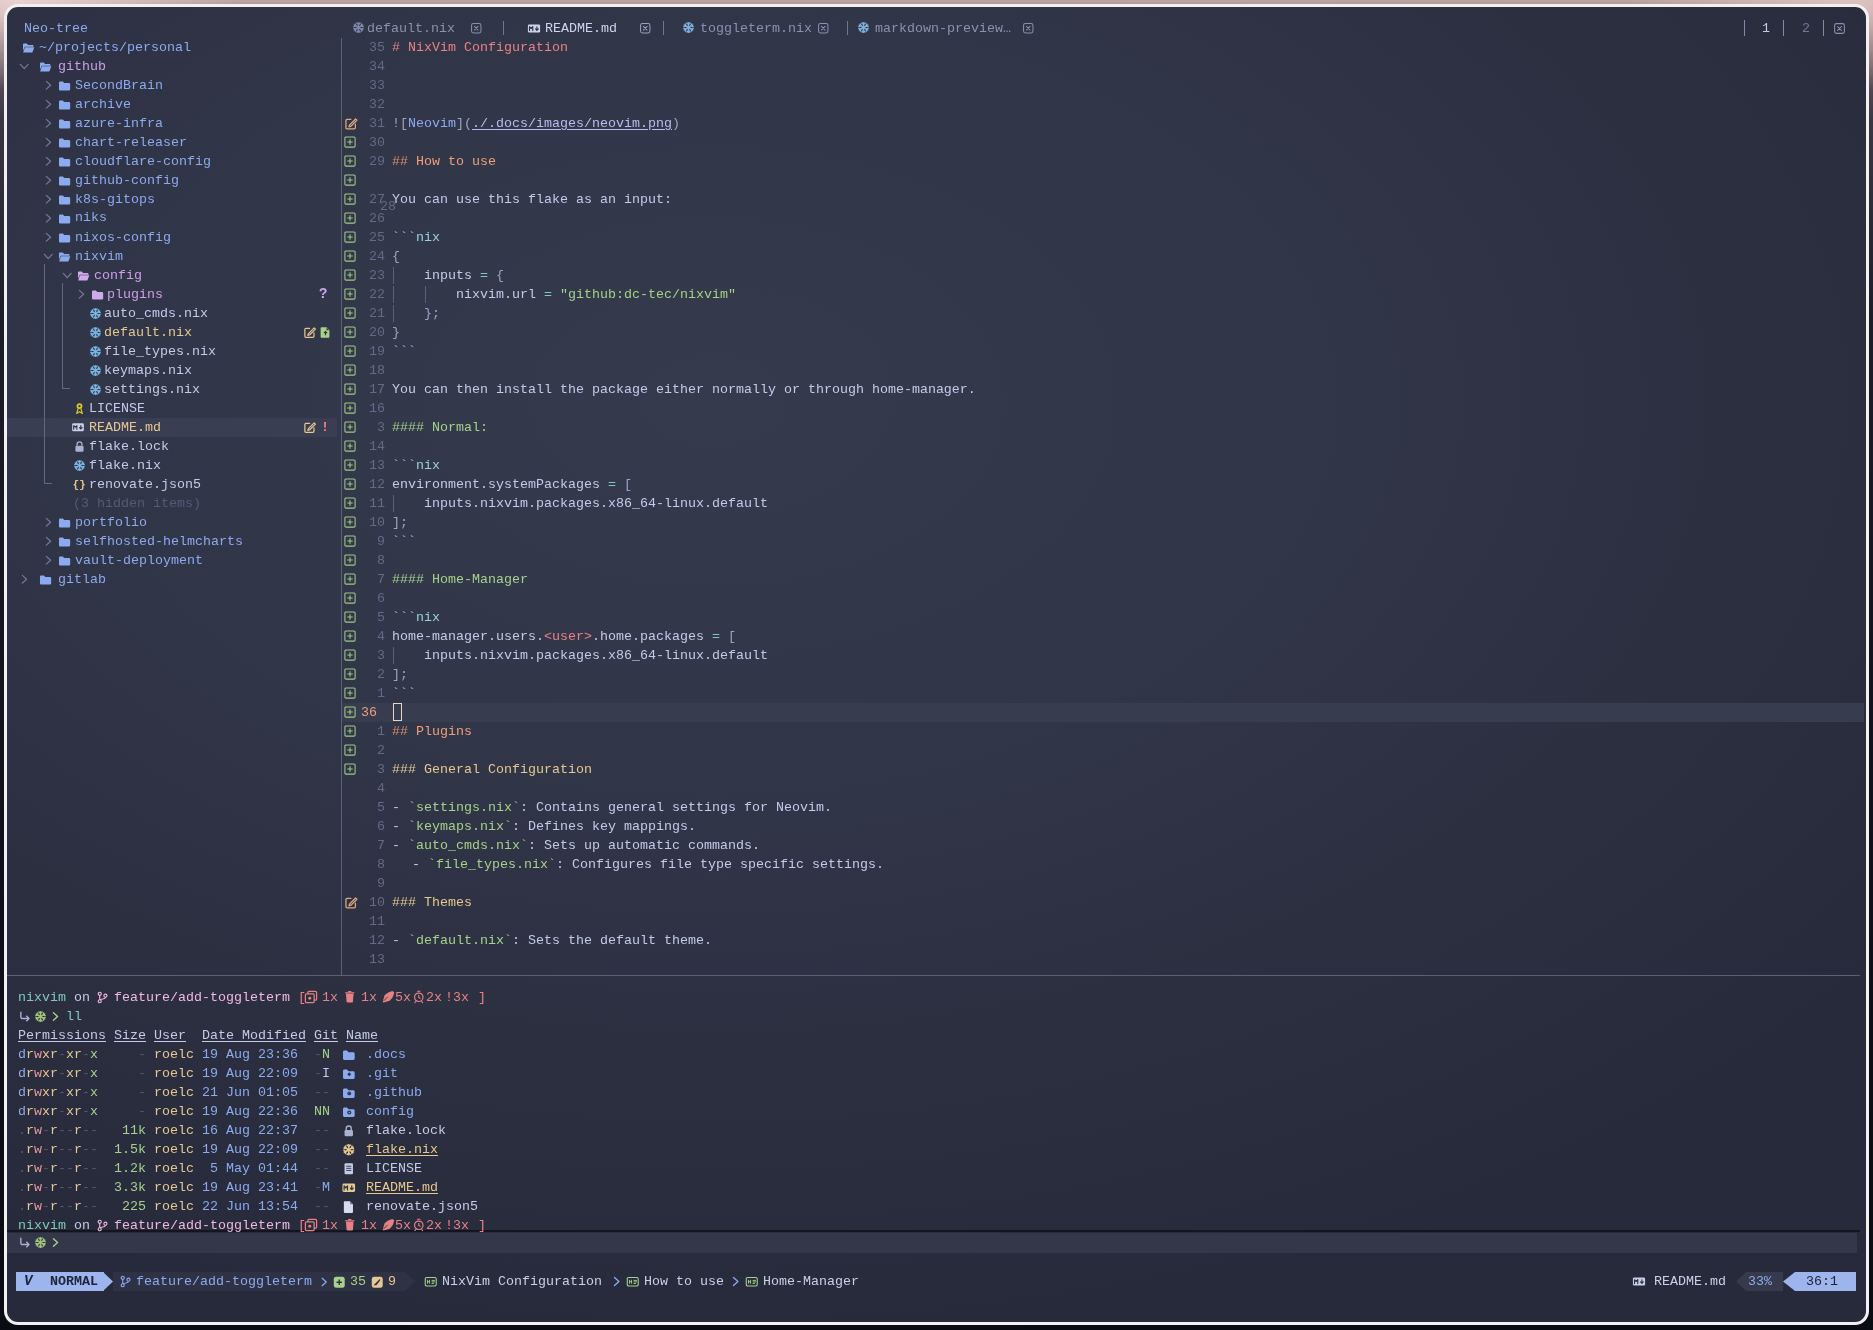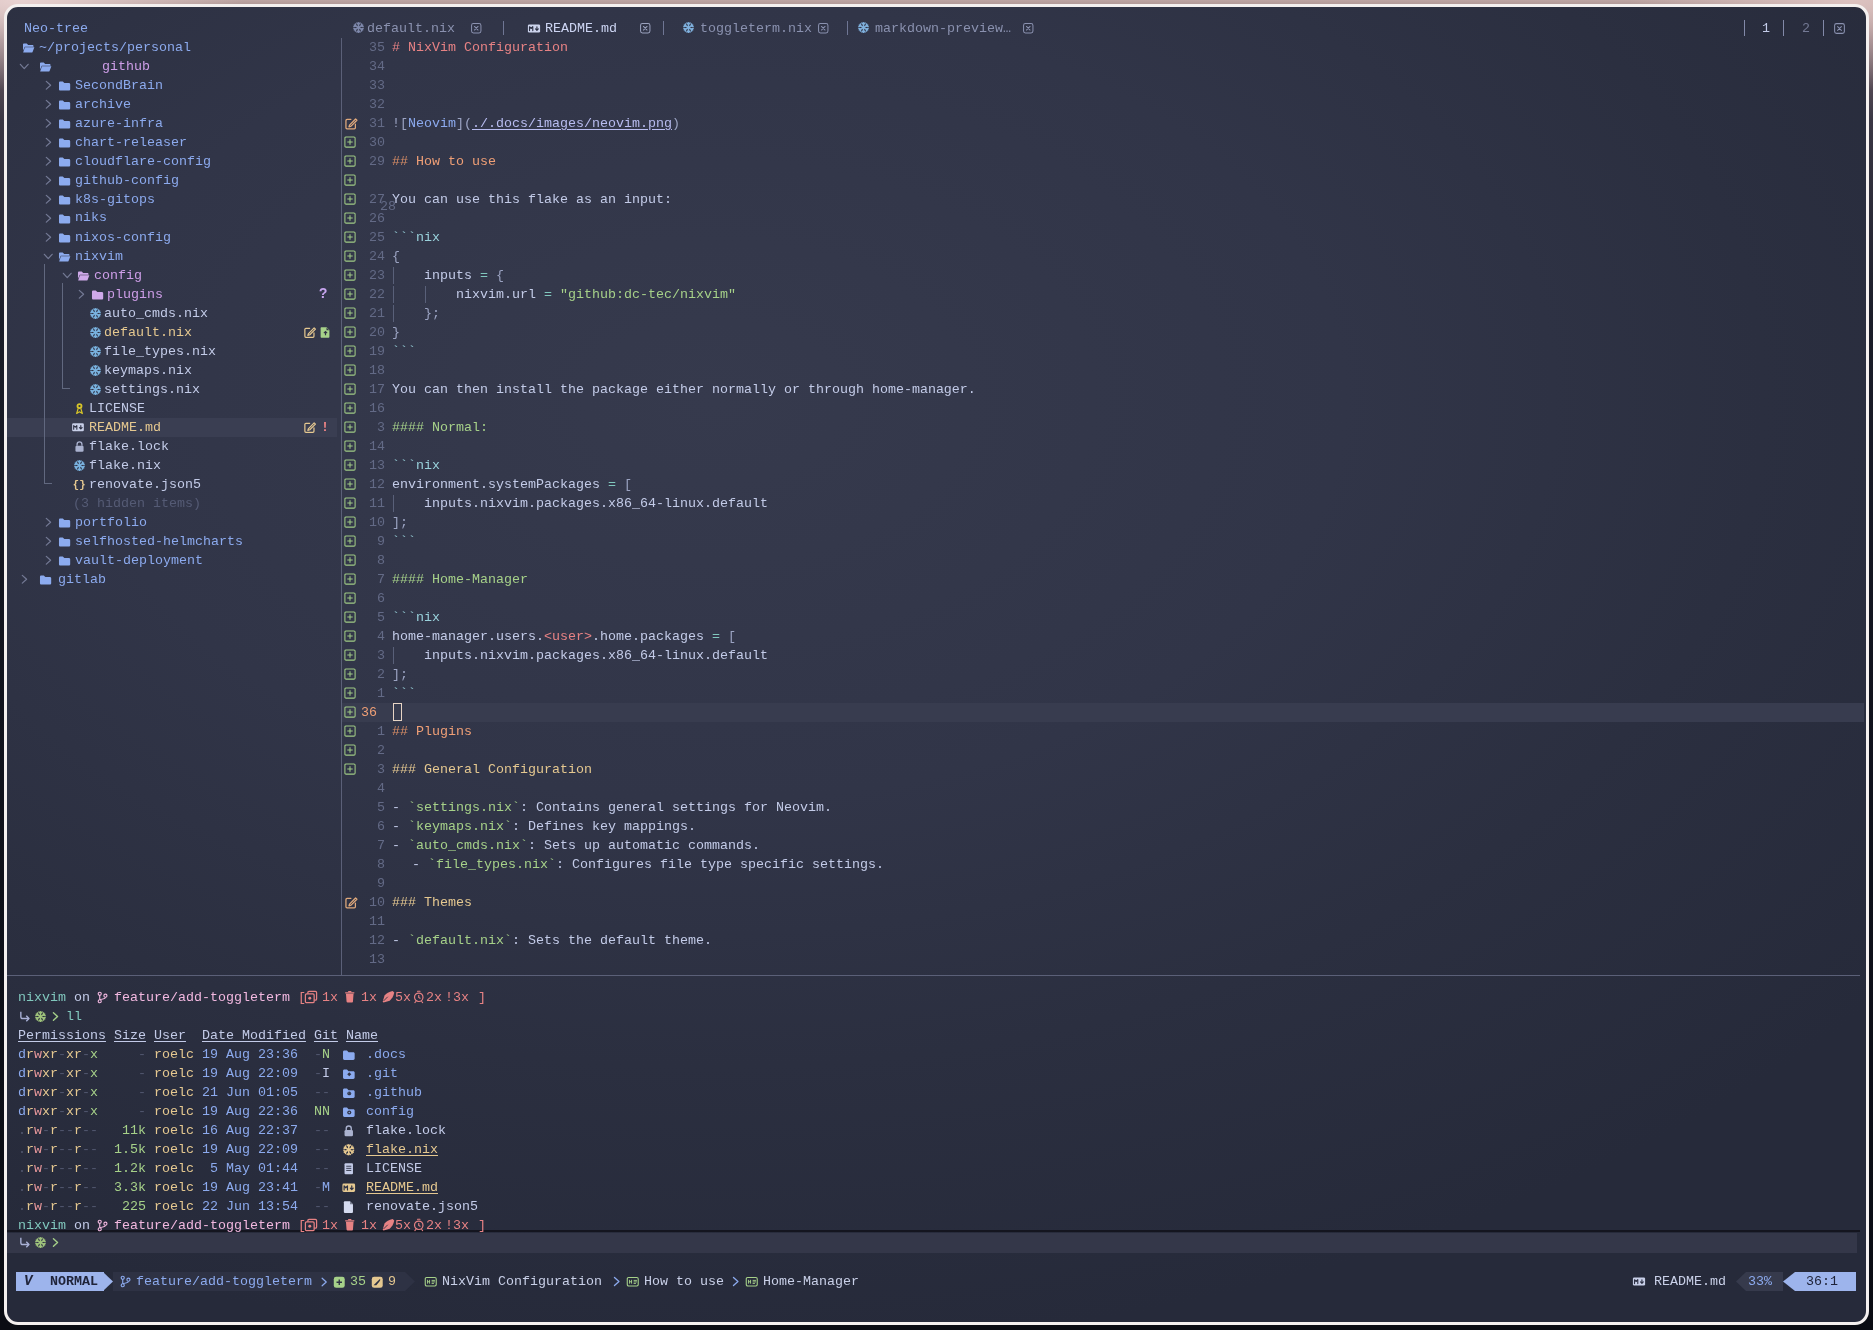--- a/index.html
+++ b/index.html
@@ -134,21 +134,21 @@
         <path fill="#8cabef" d="M3.6 7.6h11.6L13 13.4c-.2.5-.7.8-1.2.8H1.4z"></path>
       </svg>
 <div class="m" style="left:39px;top:37.5px;"><span class="c-blue ">~/projects/personal</span></div>
 <svg style="position:absolute;left:18px;top:59.5px" width="12.5" height="12.5" viewBox="0 0 16 16" fill="none">
         <path d="M3 5.5 8 11l5-5.5" stroke="#737994" stroke-width="1.6" stroke-linecap="round" stroke-linejoin="round"></path>
       </svg>
 <svg style="position:absolute;left:39px;top:59.5px" width="13" height="13" viewBox="0 0 16 16" fill="none">
         <path fill="#8cabef" d="M1.2 4.4c0-.8.6-1.4 1.4-1.4h3.2l1.8 1.8h5.2c.8 0 1.4.6 1.4 1.4v.8H3.4L1.2 12z"></path>
         <path fill="#8cabef" d="M3.6 7.6h11.6L13 13.4c-.2.5-.7.8-1.2.8H1.4z"></path>
       </svg>
-<div class="m" style="left:58px;top:56.5px;margin-left:44px;"><span class="c-mauve ">github</span></div>
+<div class="m" style="left:58px;top:56.5px;"><span class="c-mauve ">github</span></div>
 <svg style="position:absolute;left:42px;top:78.5px" width="12.5" height="12.5" viewBox="0 0 16 16" fill="none">
         <path d="M5.5 3 11 8l-5.5 5" stroke="#737994" stroke-width="1.6" stroke-linecap="round" stroke-linejoin="round"></path>
       </svg>
 <svg style="position:absolute;left:58px;top:78.5px" width="13" height="13" viewBox="0 0 16 16" fill="none">
         <path fill="#8cabef" d="M1.2 4.6c0-.9.7-1.6 1.6-1.6h3.1l1.9 1.9h5.6c.9 0 1.6.7 1.6 1.6v6c0 .9-.7 1.6-1.6 1.6H2.8c-.9 0-1.6-.7-1.6-1.6z"></path>
       </svg>
 <div class="m" style="left:75px;top:75.5px;"><span class="c-blue ">SecondBrain</span></div>
 <svg style="position:absolute;left:42px;top:97.5px" width="12.5" height="12.5" viewBox="0 0 16 16" fill="none">
         <path d="M5.5 3 11 8l-5.5 5" stroke="#737994" stroke-width="1.6" stroke-linecap="round" stroke-linejoin="round"></path>
       </svg>

